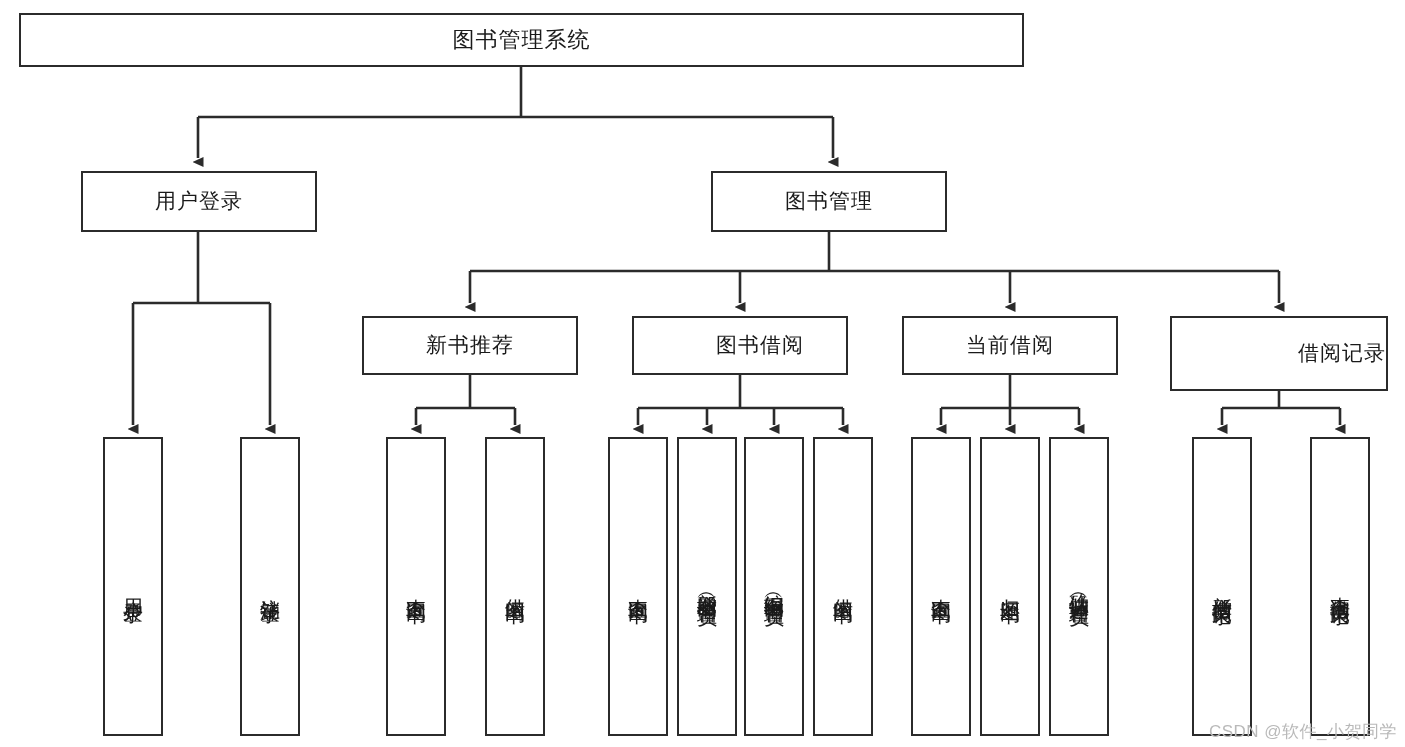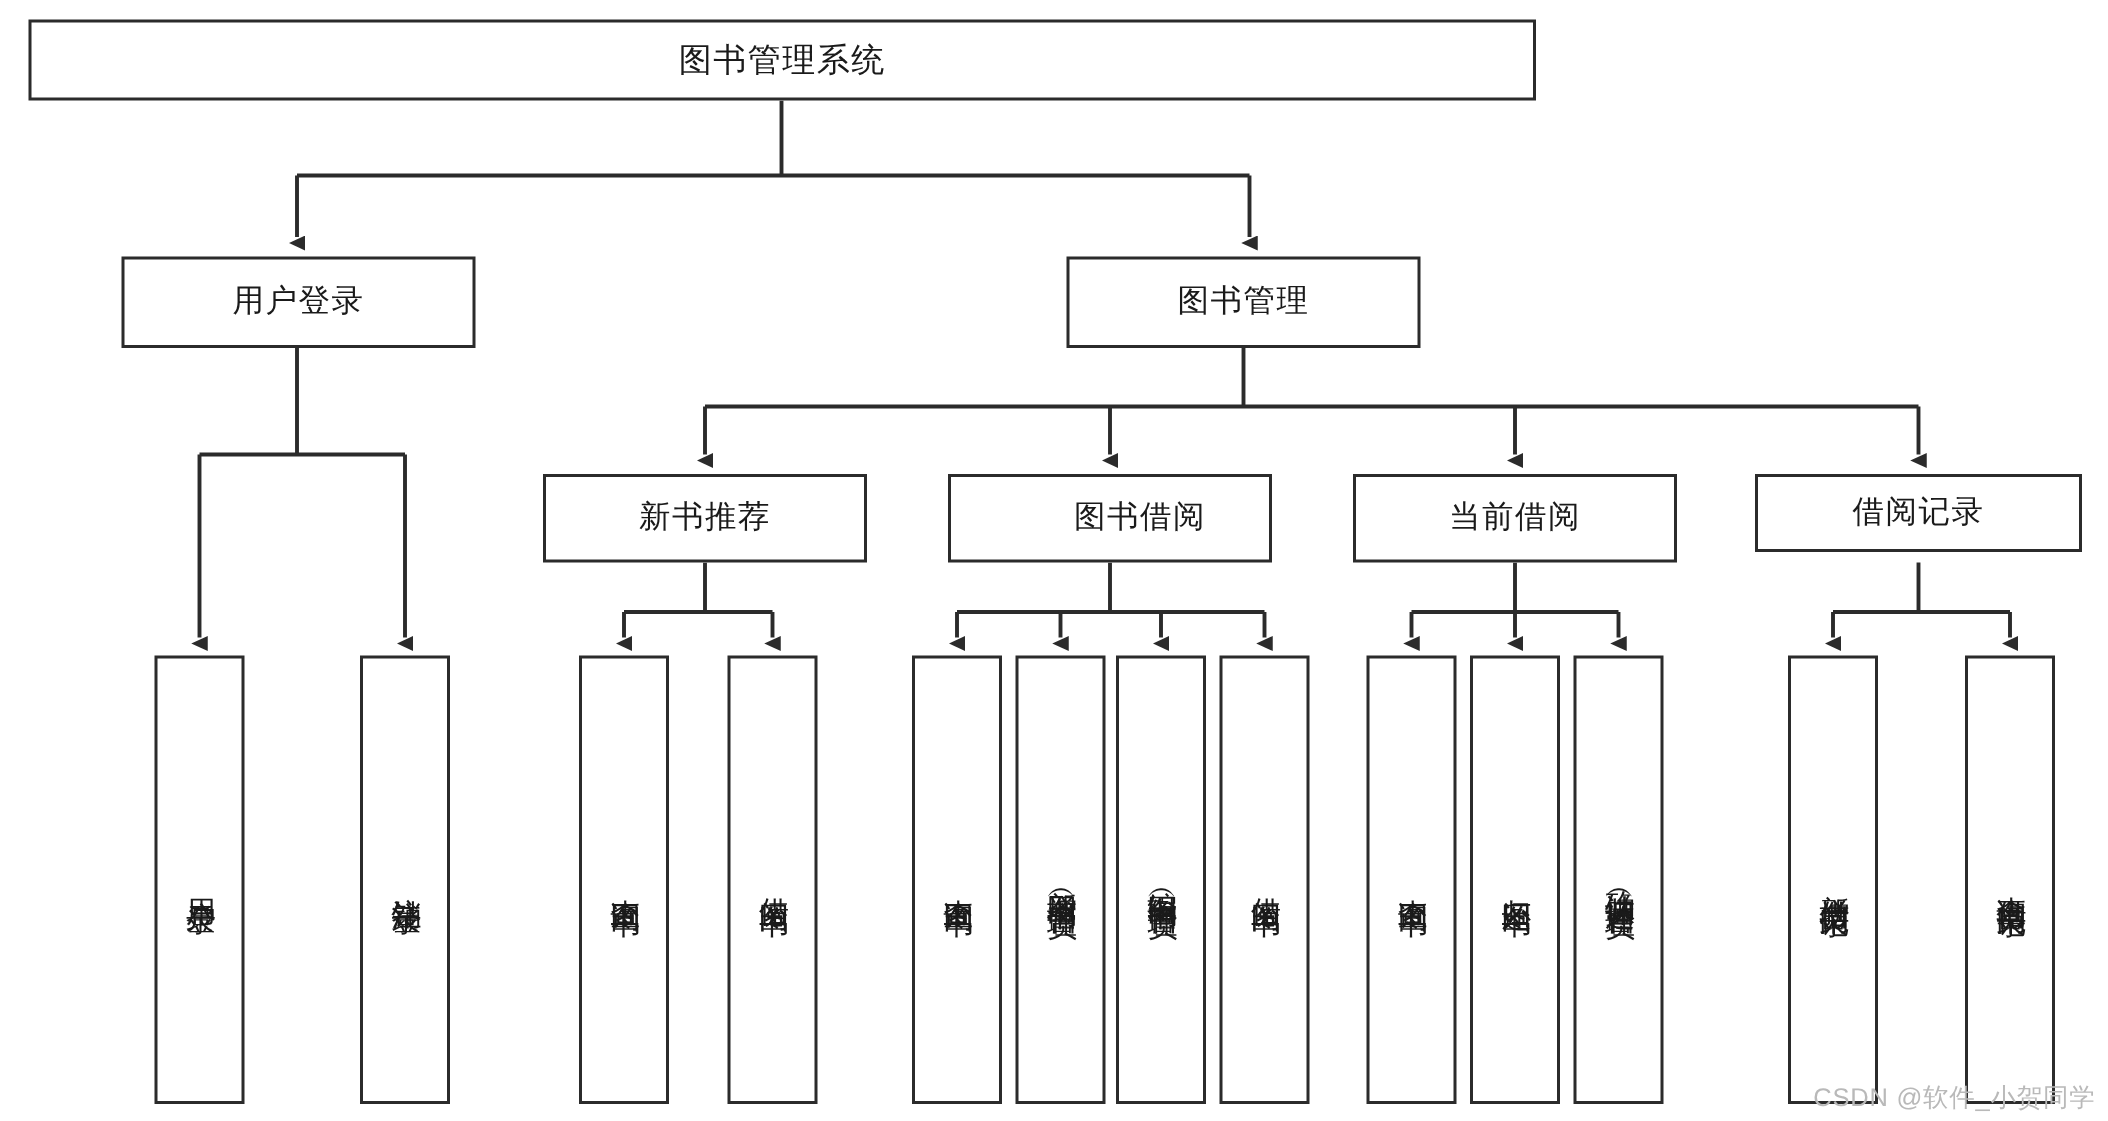--- a/index.html
+++ b/index.html
@@ -119,21 +119,21 @@
 
   <div class="node" style="left:362px;top:316px;width:216px;height:59px;">
     <span class="label">新书推荐</span>
   </div>
   <div class="node" style="left:632px;top:316px;width:216px;height:59px;padding-left:40px;">
     <span class="label">图书借阅</span>
   </div>
   <div class="node" style="left:902px;top:316px;width:216px;height:59px;">
     <span class="label">当前借阅</span>
   </div>
-  <div class="node" style="left:1170px;top:316px;width:218px;height:52px;">
+  <div class="node" style="left:1170px;top:316px;width:218px;height:75px;justify-content:flex-end;">
     <span class="label">借阅记录</span>
   </div>
 
   <div class="node leaf" style="left:103px;top:437px;width:60px;height:299px;">
     <span class="label">用户登录</span>
   </div>
   <div class="node leaf" style="left:240px;top:437px;width:60px;height:299px;">
     <span class="label">注销登录</span>
   </div>
 

